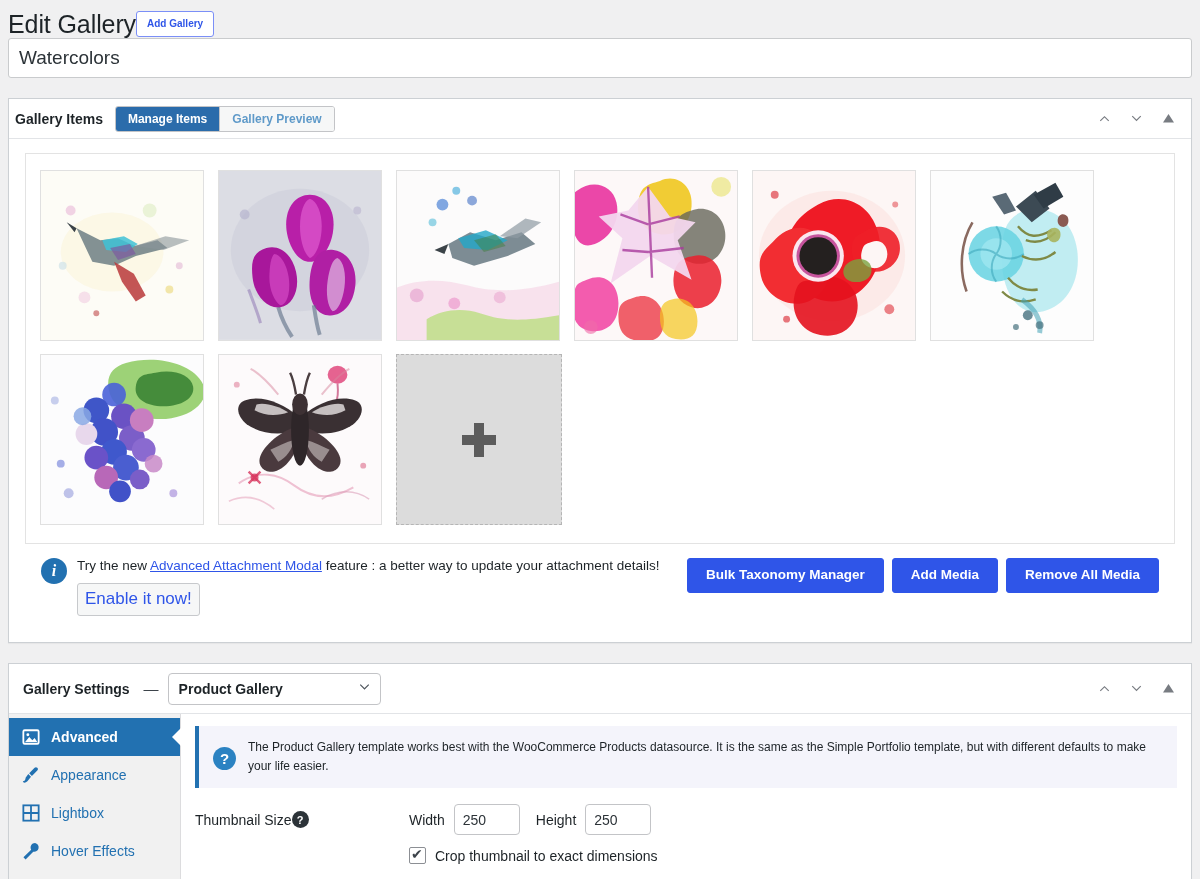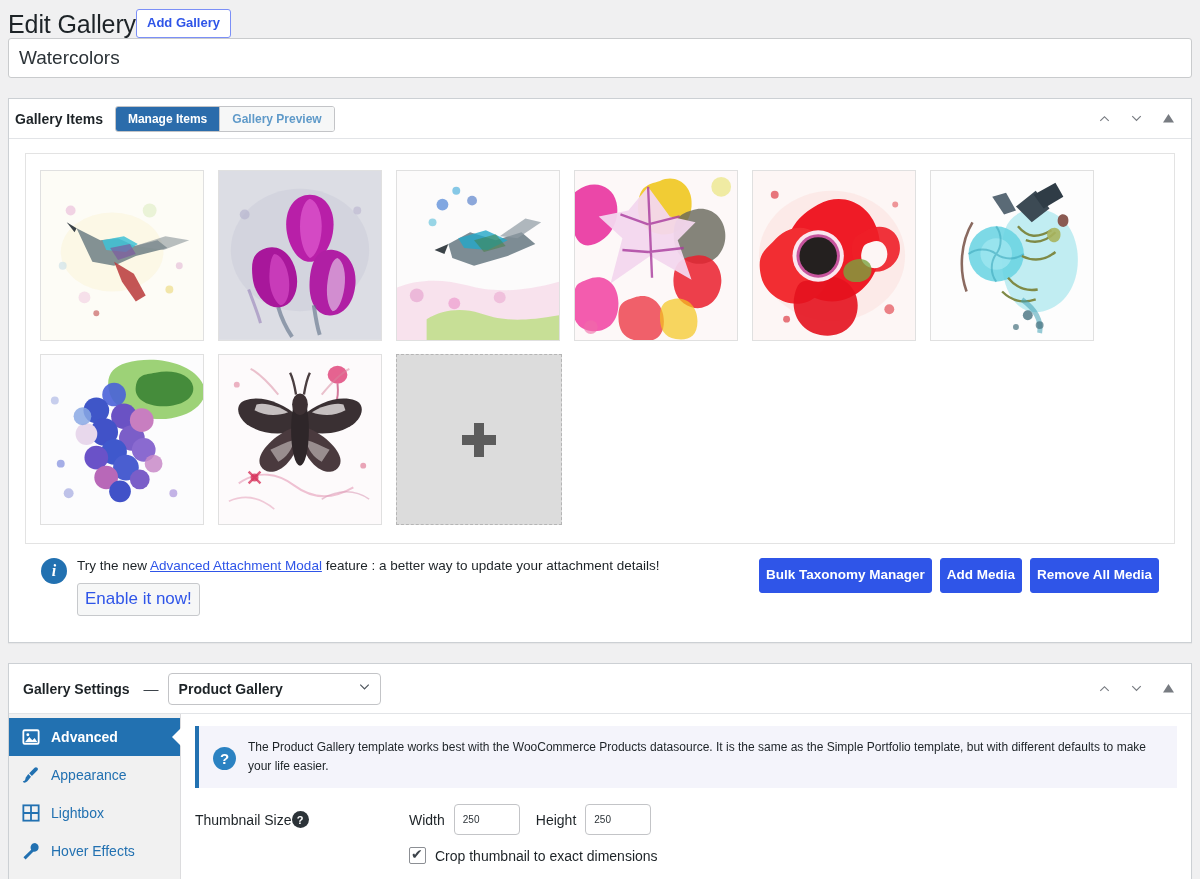--- a/index.html
+++ b/index.html
@@ -18,21 +18,21 @@
     display: flex; align-items: center; gap: 0;
     padding: 9px 10px 0 8px;
     height: 38px;
   }
   .page-title {
     font-size: 25px; font-weight: 400; line-height: 1.2;
     color: #1d2327; letter-spacing: -0.1px;
   }
   .btn-outline {
     background: #fff; border: 1px solid #7b8ff7;
-    color: #2f55e8; font-weight: bold; font-size: 13px;
+    color: #2f55e8; font-weight: bold; font-size: 10px;
     border-radius: 3px; padding: 5px 10px 6px; cursor: pointer;
     line-height: 1.3; white-space: nowrap;
     font-family: "Liberation Sans", sans-serif;
   }
 
   
   .title-wrap { padding: 0 8px; }
   .title-input {
     width: 100%; height: 40px;
     border: 1px solid #c9cbcd; border-radius: 3px;
@@ -126,21 +126,21 @@
   .enable-btn {
     margin-top: 7px; background: #f6f7f7; border: 1px solid #c7c9cc;
     color: #2f55e8; font-size: 17px; border-radius: 3px;
     padding: 5px 7px 6px; cursor: pointer;
     font-family: "Liberation Sans", sans-serif;
   }
   .notice-actions { margin-left: auto; display: flex; gap: 8px; align-items: flex-start; padding-top: 2px; }
   .btn-primary {
     background: #2f55e8; color: #fff; border: 1px solid #2f55e8;
     font-size: 13.5px; font-weight: bold; border-radius: 3px;
-    padding: 8px 6px 9px; cursor: pointer; white-space: nowrap;
+    padding: 8px 18px 9px; cursor: pointer; white-space: nowrap;
     font-family: "Liberation Sans", sans-serif; line-height: 1.2;
   }
 
   
   .settings-header { height: 50px; padding: 0 8px 0 14px; }
   .dash { color: #3c434a; font-size: 15px; margin: 0 9px 0 2px; }
   .select-wrap { position: relative; }
   .tpl-select {
     appearance: none; -webkit-appearance: none;
     width: 213px; height: 32px;
@@ -199,21 +199,21 @@
   .q-dark {
     width: 17px; height: 17px; border-radius: 50%;
     background: #2c3338; color: #fff;
     display: flex; align-items: center; justify-content: center;
     font-size: 11px; font-weight: bold; cursor: pointer;
     font-family: "Liberation Sans", sans-serif;
   }
   .inline-label { font-size: 14px; color: #1d2327; margin-right: 9px; }
   .num-input {
     width: 66px; height: 31px; border: 1px solid #c3c4c7; border-radius: 4px;
-    background: #fff; font-size: 10px; color: #2c3338; padding: 0 8px;
+    background: #fff; font-size: 14px; color: #2c3338; padding: 0 8px;
     font-family: "Liberation Sans", sans-serif; outline: none;
   }
   .crop-row { display: flex; align-items: center; padding: 12px 0 0 214px; }
   .cbox {
     width: 17px; height: 17px; border: 1px solid #8c8f94; border-radius: 2px;
     background: #fff; position: relative; cursor: pointer; flex: none;
   }
   .cbox::after {
     content: "\2714"; position: absolute; left: 1px; top: -2px;
     font-size: 14px; color: #3c434a;

